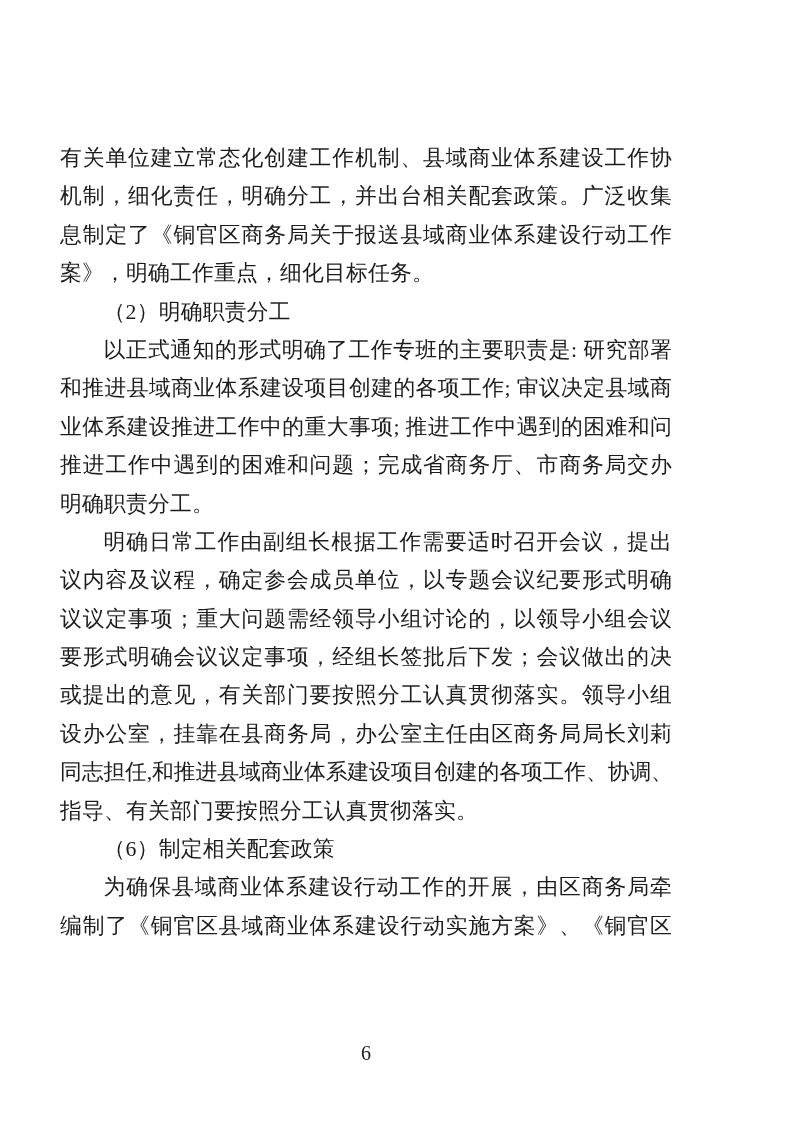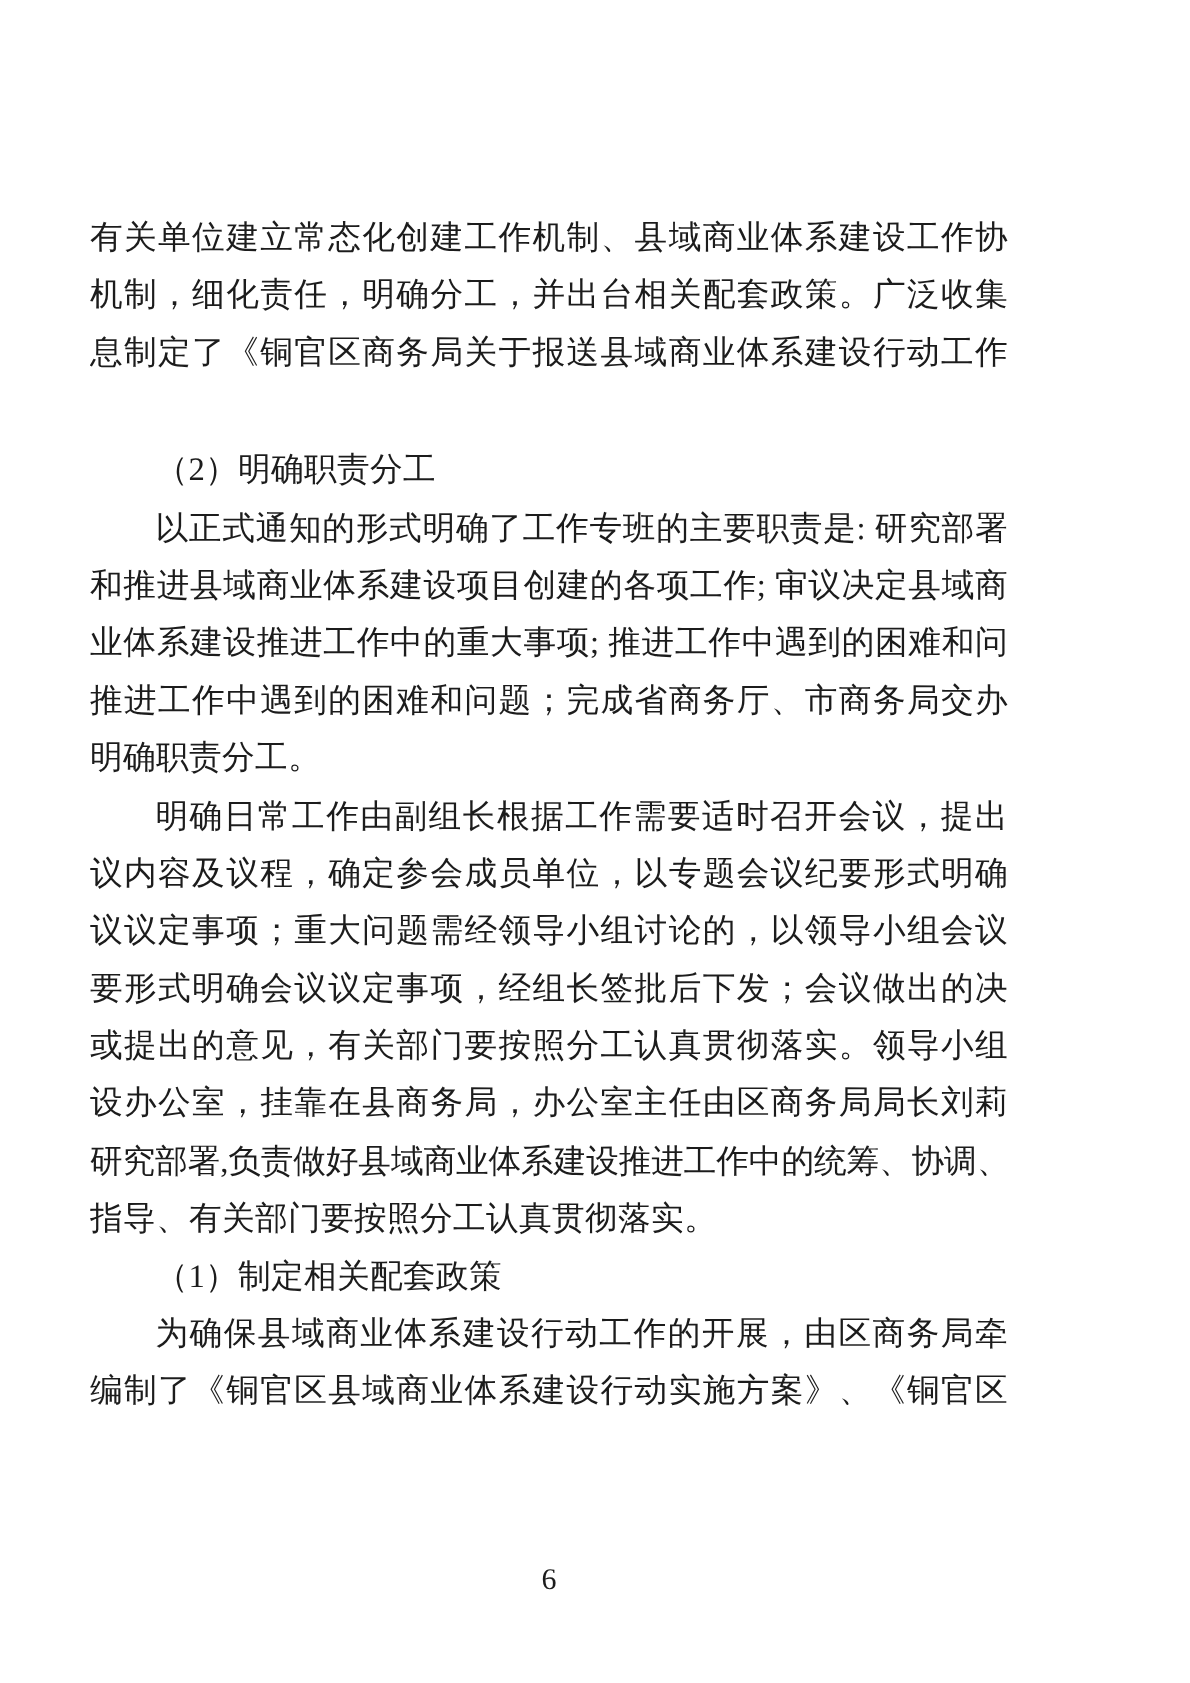--- a/index.html
+++ b/index.html
@@ -51,32 +51,33 @@
   }
 </style>
 </head>
 <body>
 
 <div class="page">
   <div class="text-block" id="text-block">
       <div class="line just">有关单位建立常态化创建工作机制、县域商业体系建设工作协调</div>
       <div class="line just">机制，细化责任，明确分工，并出台相关配套政策。广泛收集信</div>
       <div class="line just">息制定了《铜官区商务局关于报送县域商业体系建设行动工作方</div>
-      <div class="line" style="text-indent: 2em; margin-top: 40px;">（2）明确职责分工</div>
+      <div class="line">案》，明确工作重点，细化目标任务。</div>
+      <div class="line" style="text-indent: 2em;">（2）明确职责分工</div>
       <div class="line just" style="text-indent: 2em;">以正式通知的形式明确了工作专班的主要职责是: 研究部署</div>
       <div class="line just">和推进县域商业体系建设项目创建的各项工作; 审议决定县域商</div>
       <div class="line just">业体系建设推进工作中的重大事项; 推进工作中遇到的困难和问题</div>
       <div class="line just">推进工作中遇到的困难和问题；完成省商务厅、市商务局交办的</div>
       <div class="line">明确职责分工。</div>
       <div class="line just" style="text-indent: 2em;">明确日常工作由副组长根据工作需要适时召开会议，提出会</div>
       <div class="line just">议内容及议程，确定参会成员单位，以专题会议纪要形式明确会</div>
       <div class="line just">议议定事项；重大问题需经领导小组讨论的，以领导小组会议纪</div>
       <div class="line just">要形式明确会议议定事项，经组长签批后下发；会议做出的决定</div>
       <div class="line just">或提出的意见，有关部门要按照分工认真贯彻落实。领导小组下</div>
       <div class="line just">设办公室，挂靠在县商务局，办公室主任由区商务局局长刘莉莉</div>
-      <div class="line just tight">研究部署,负责做好县域商业体系建设推进工作中的统筹、协调、</div>
+      <div class="line just tight">同志担任,和推进县域商业体系建设项目创建的各项工作、协调、</div>
       <div class="line">指导、有关部门要按照分工认真贯彻落实。</div>
-      <div class="line" style="text-indent: 2em;">（1）制定相关配套政策</div>
+      <div class="line" style="text-indent: 2em;">（6）制定相关配套政策</div>
       <div class="line just" style="text-indent: 2em;">为确保县域商业体系建设行动工作的开展，由区商务局牵头</div>
       <div class="line just">编制了《铜官区县域商业体系建设行动实施方案》、《铜官区县</div>
     </div>
   <div class="page-number">6</div>
 </div>
 
 </body></html>

